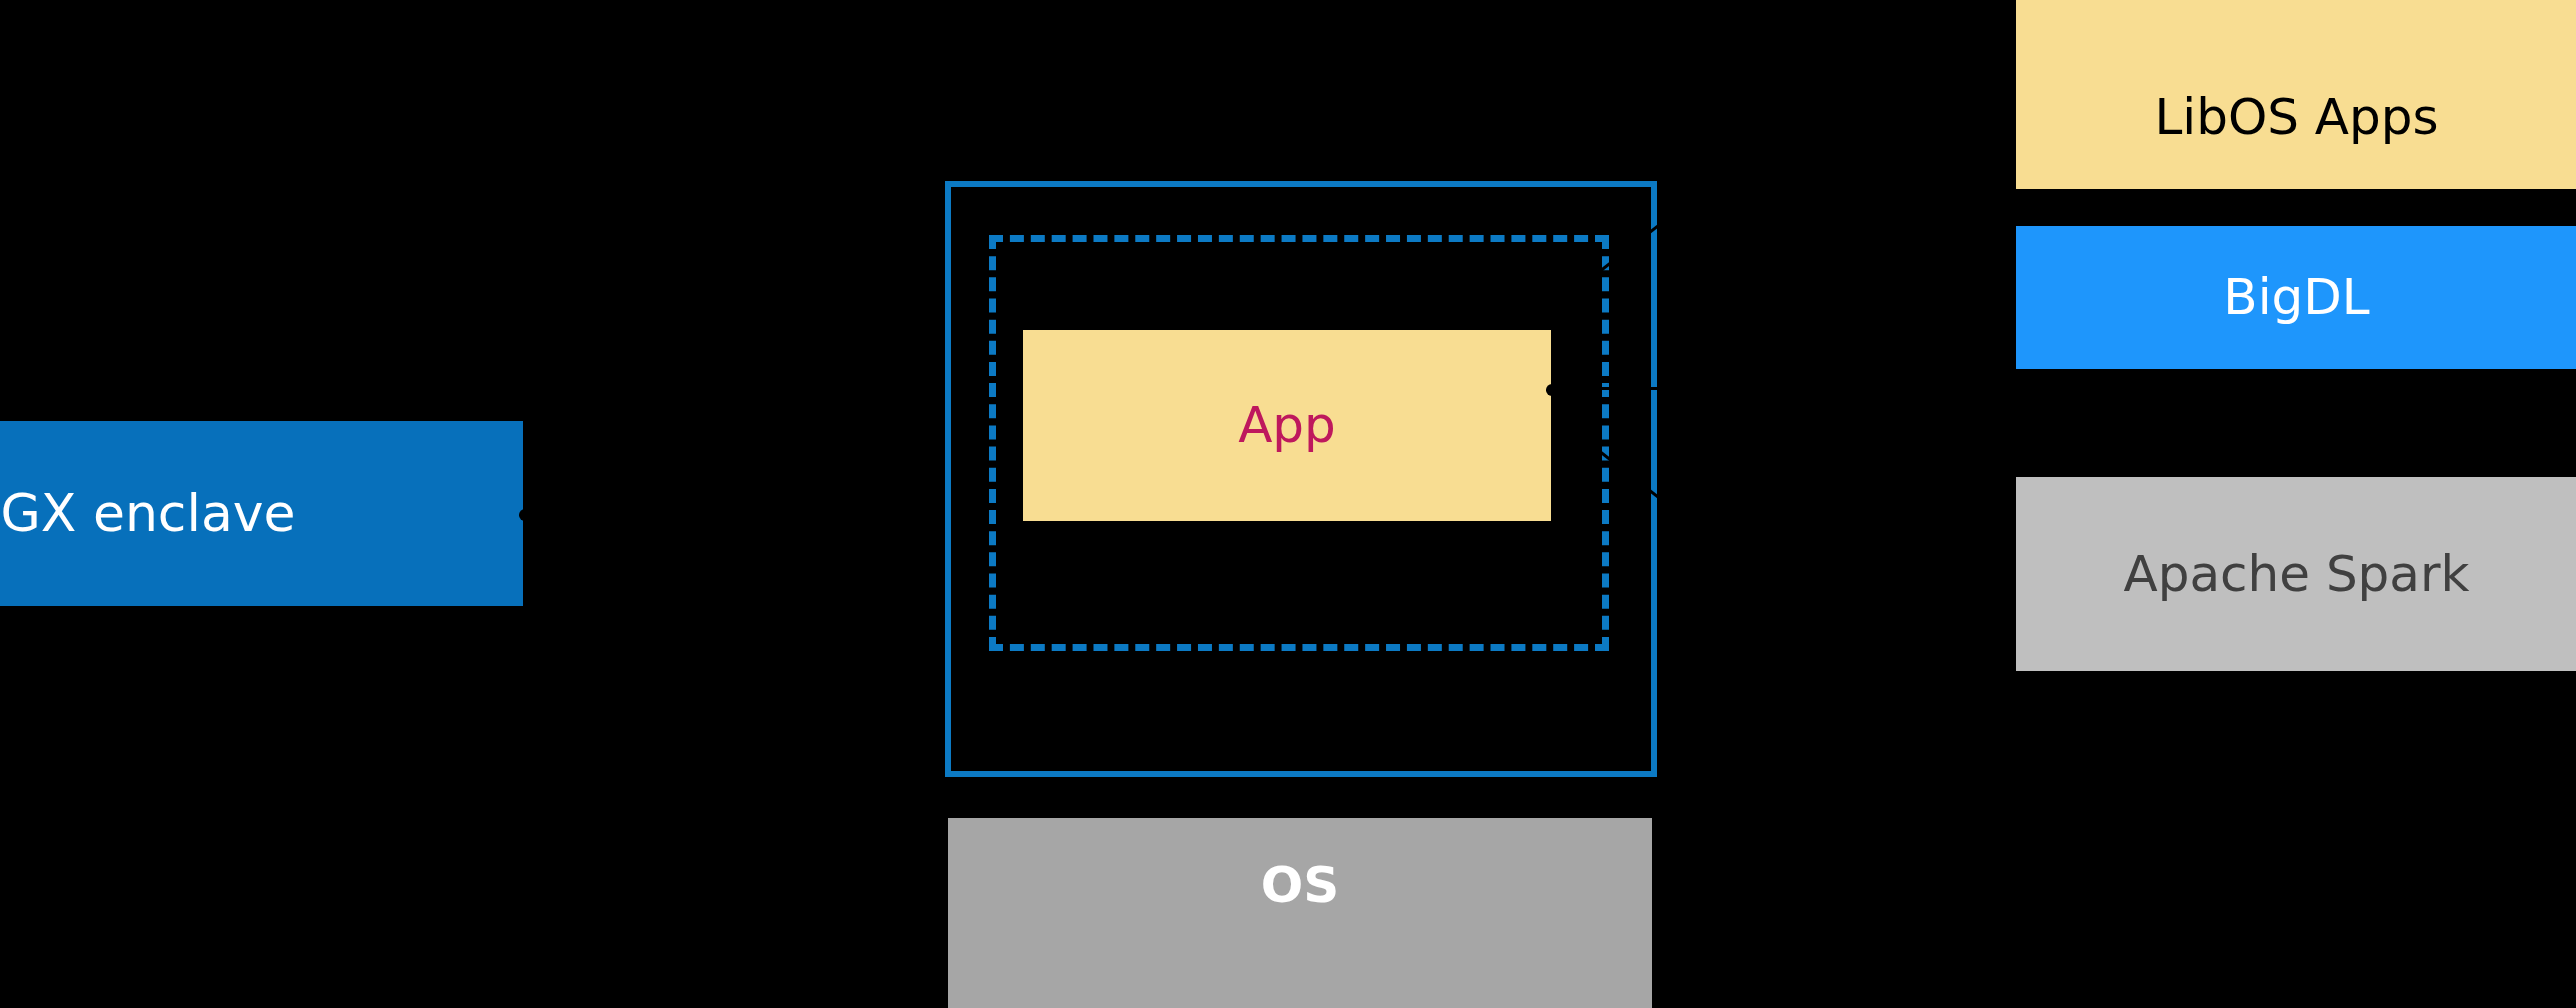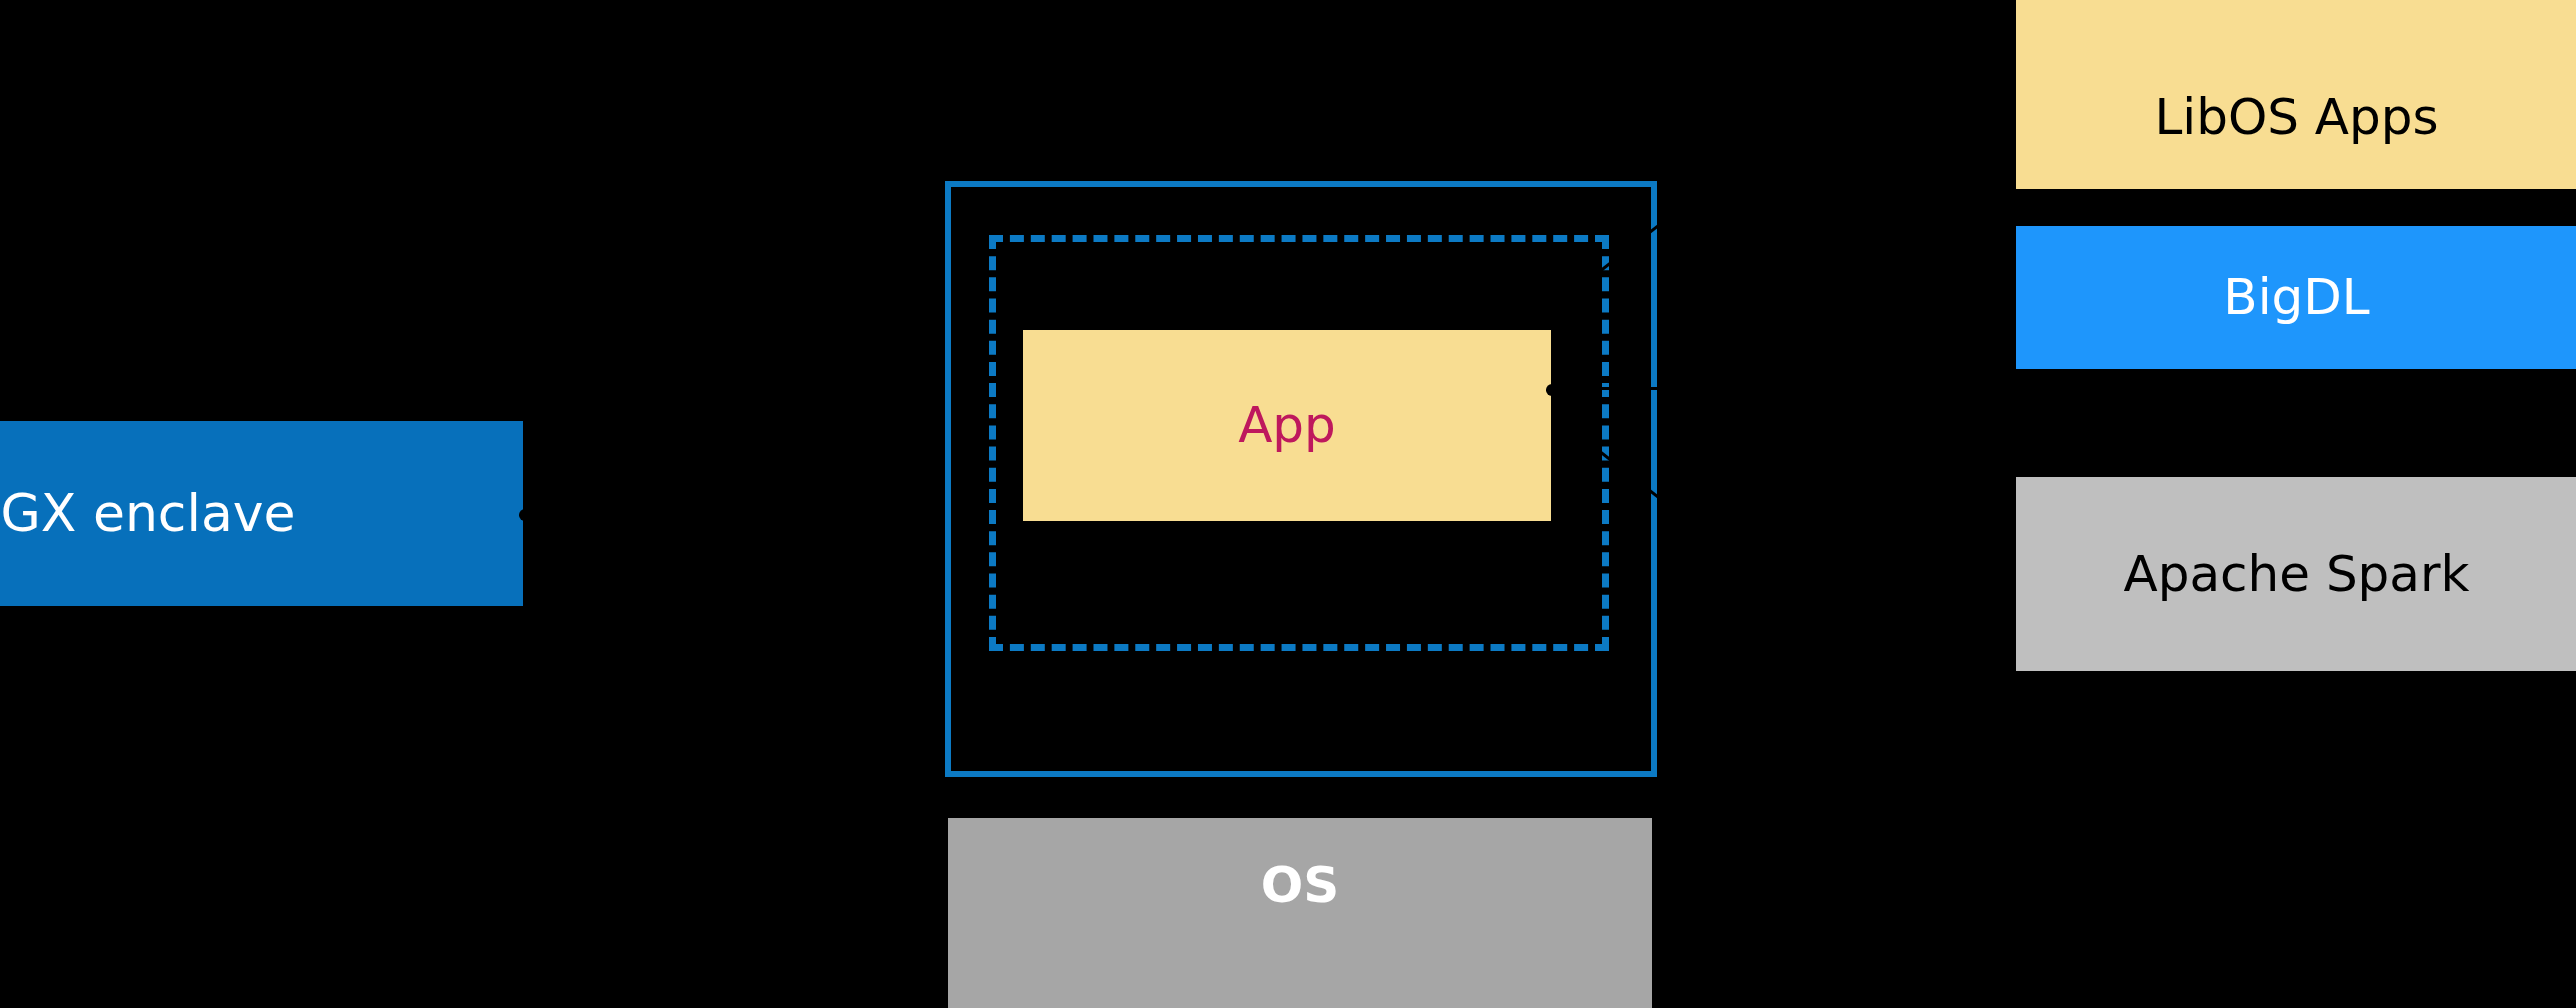--- a/index.html
+++ b/index.html
@@ -106,21 +106,21 @@
     background: #1e96fc;
     color: #ffffff;
     font-size: 50px;
   }
   #apache-spark-box {
     left: 2016px;
     top: 477px;
     width: 561px;
     height: 194px;
     background: #bfbfbf;
-    color: #000000;
+    color: #404040;
     font-size: 50px;
   }
   
   .connector {
     position: absolute;
     background: #000000;
   }
   .connector-dot {
     position: absolute;
     width: 11.7px;

